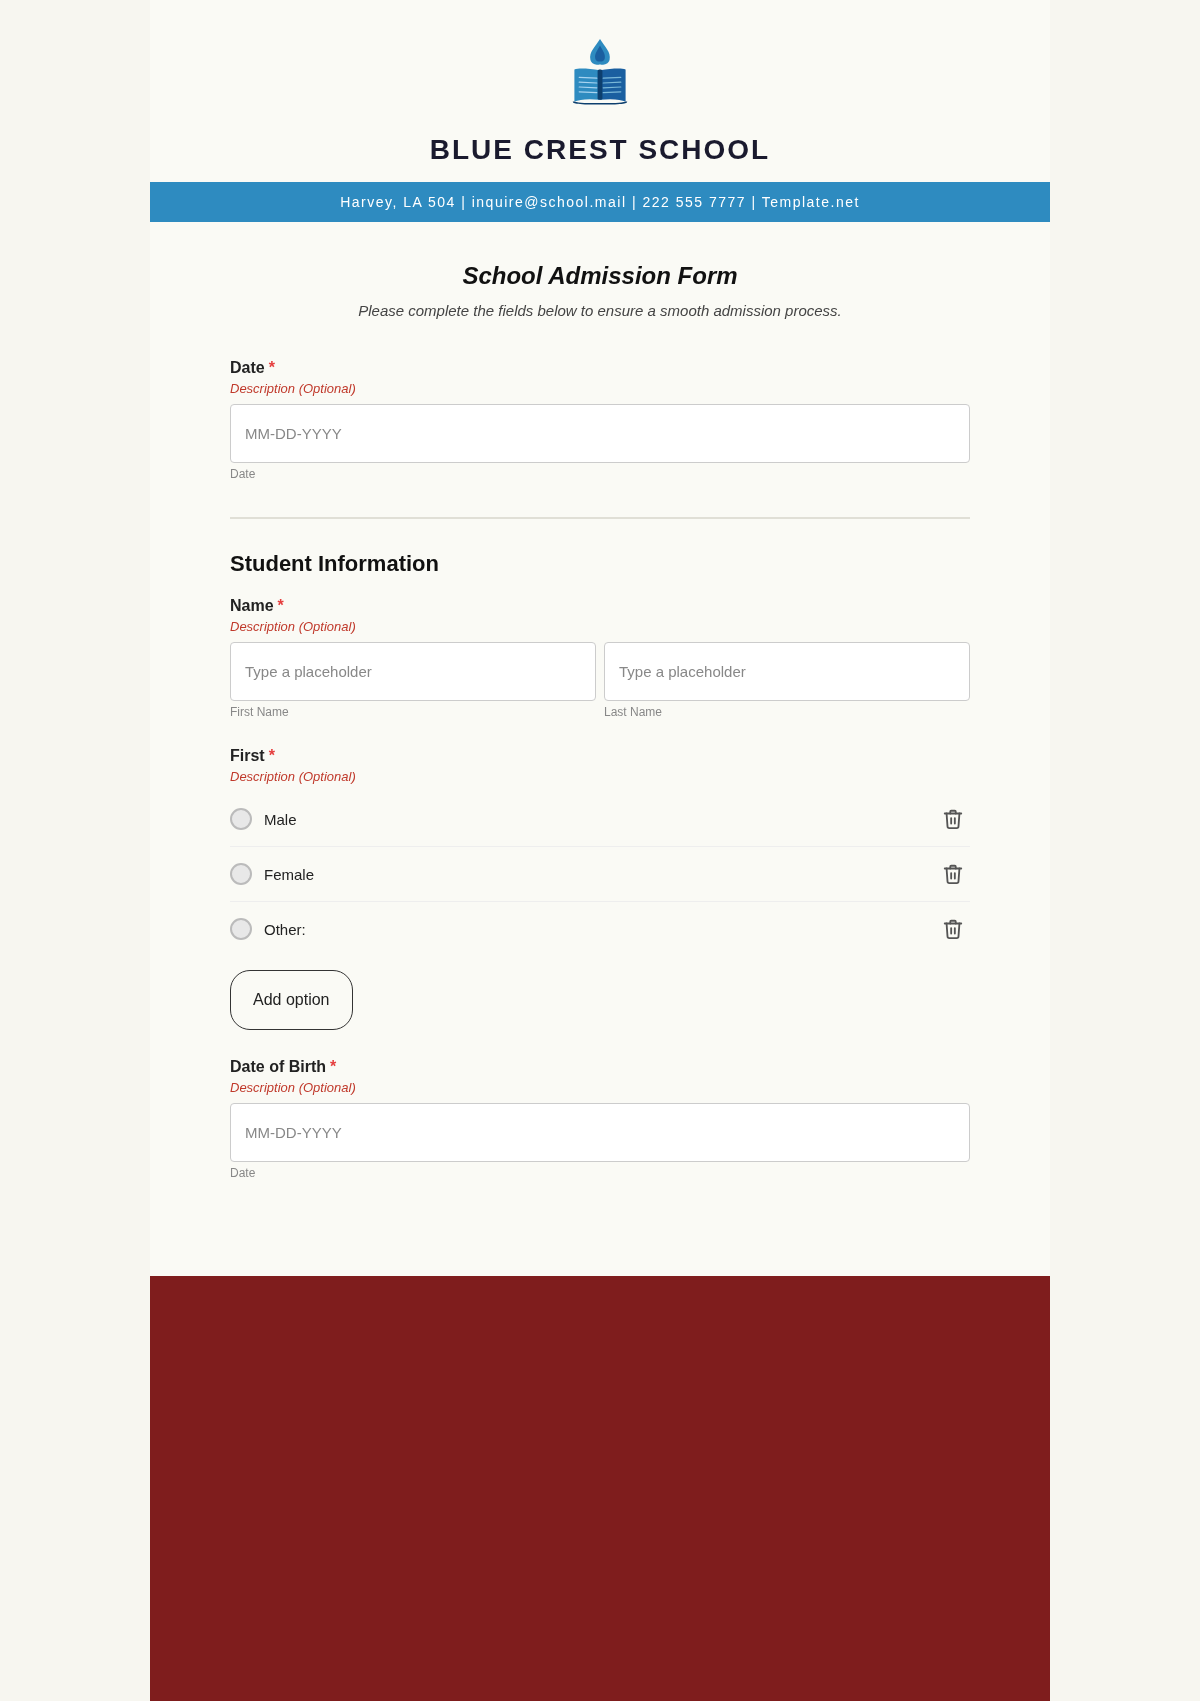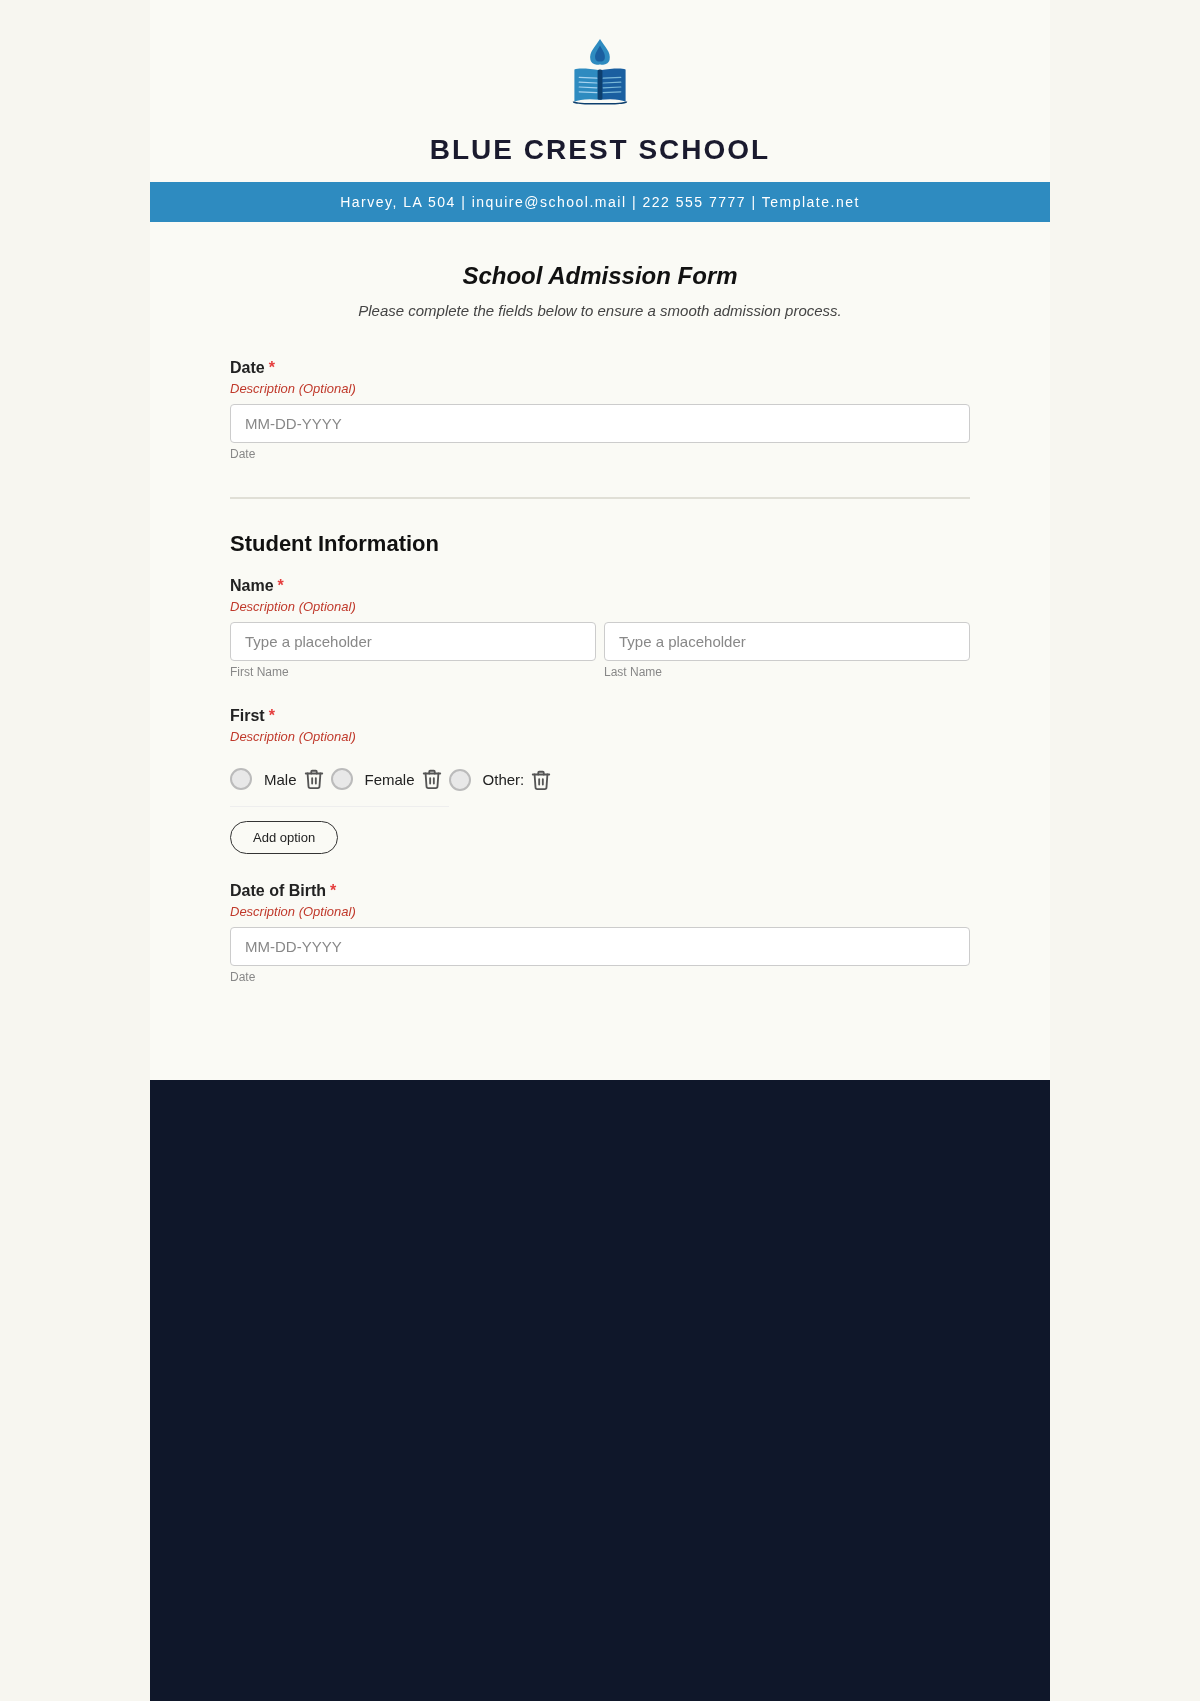--- a/index.html
+++ b/index.html
@@ -7,21 +7,21 @@
       background: #f7f6f0;
       font-family: Arial, Helvetica, sans-serif;
       color: #222;
       min-height: 1701px;
       width: 1200px;
     }
 
     .page-wrapper {
       width: 900px;
       margin: 0 auto;
-      background: #0f172a;
+      background: #7f1d1d;
       min-height: 1701px;
     }
 
     
     .header {
       display: flex;
       flex-direction: column;
       align-items: center;
       padding: 30px 20px 16px;
       background: #fafaf5;
@@ -117,21 +117,21 @@
       font-size: 13px;
       color: #c0392b;
       font-style: italic;
       margin-bottom: 8px;
     }
 
     .field-input {
       width: 100%;
       border: 1px solid #ccc;
       background: #fff;
-      padding: 10px 14px;
+      padding: 20px 14px;
       font-size: 15px;
       color: #555;
       border-radius: 4px;
       outline: none;
     }
 
     .field-input::placeholder {
       color: #888;
     }
 
@@ -150,21 +150,21 @@
 
     .sub-field-hint {
       font-size: 12px;
       color: #888;
       margin-top: 4px;
     }
 
     
     .radio-options {
       display: flex;
-      flex-direction: row;
+      flex-direction: column;
       gap: 0;
     }
 
     .radio-row {
       display: flex;
       align-items: center;
       justify-content: space-between;
       padding: 12px 0;
       border-bottom: 1px solid #eee;
     }
@@ -211,22 +211,22 @@
     }
 
     
     .add-option-btn {
       display: inline-flex;
       align-items: center;
       justify-content: center;
       border: 1.5px solid #333;
       background: #fafaf5;
       border-radius: 20px;
-      padding: 8px 22px;
-      font-size: 13px;
+      padding: 20px 22px;
+      font-size: 16px;
       cursor: pointer;
       margin-top: 14px;
       color: #222;
     }
   </style>
 </head>
 <body>
 
 <div class="page-wrapper">
 

